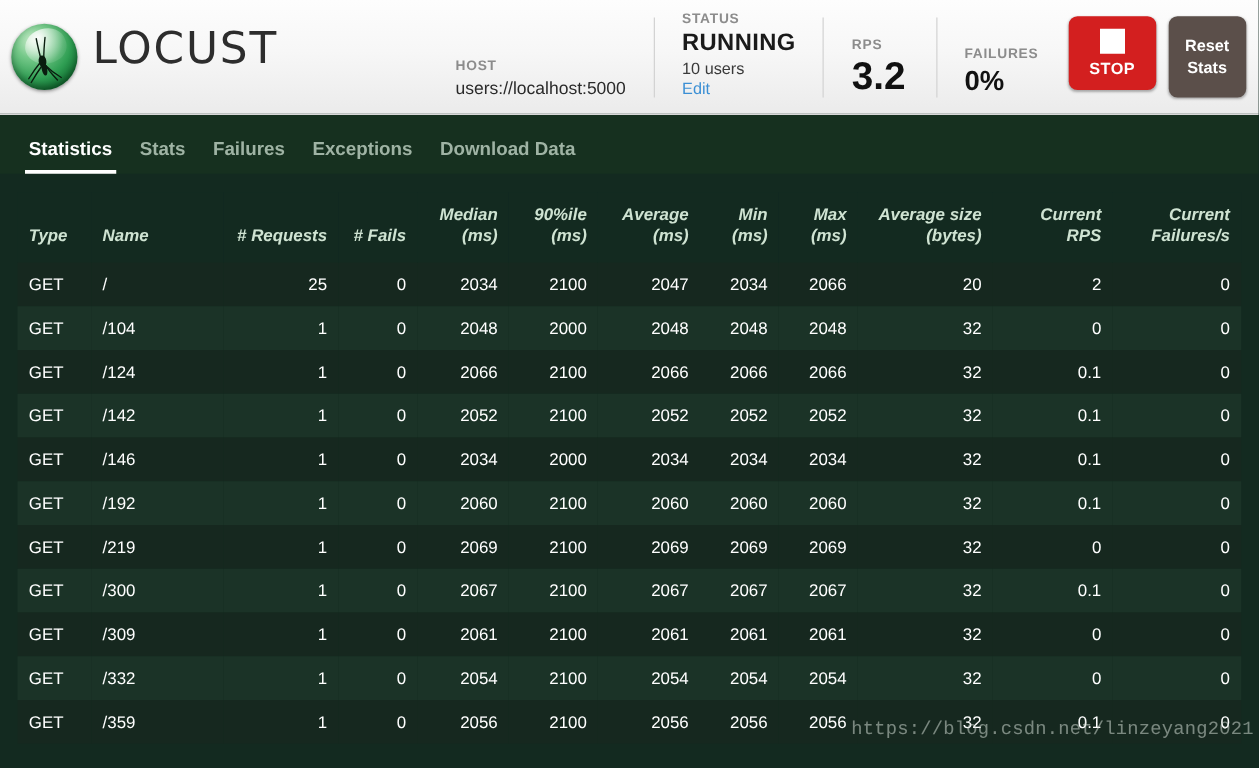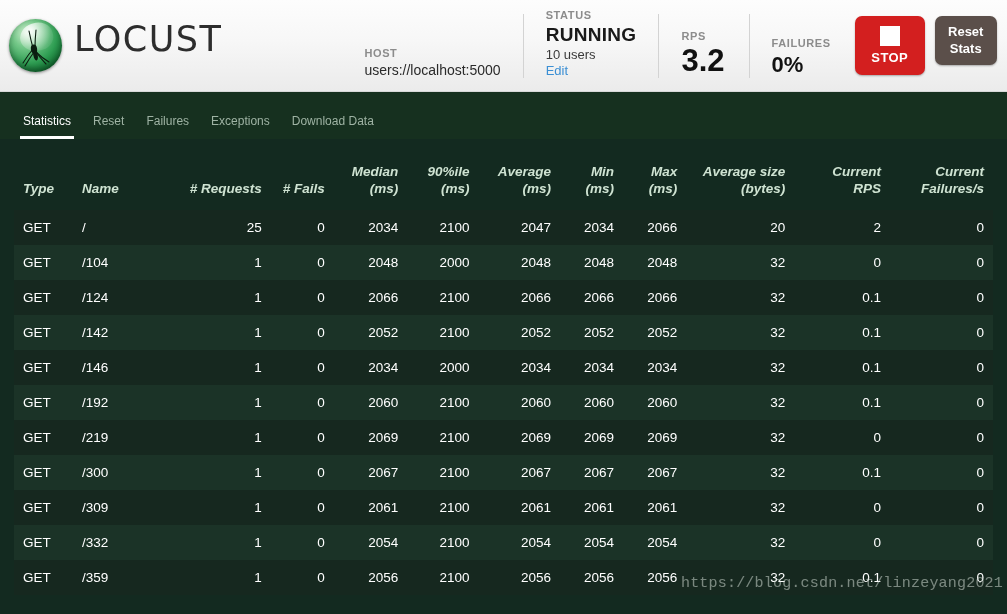--- a/index.html
+++ b/index.html
@@ -72,33 +72,33 @@
     display:flex; flex-direction:column; align-items:center; justify-content:center;
     font-family:"Liberation Sans", sans-serif;
   }
   .btn-stop {
     width:70px; height:59px; background:#d31f1f;
     box-shadow:0 1px 2px rgba(0,0,0,.3);
   }
   .btn-stop .sq { width:20px; height:20px; background:#fff; margin-bottom:4px; }
   .btn-stop .lbl { color:#fff; font-size:13px; font-weight:bold; letter-spacing:.4px; }
   .btn-reset {
-    width:62px; height:49px; background:#5b4f4a;
+    width:62px; height:65px; background:#5b4f4a;
     color:#fff; font-size:13px; font-weight:bold; line-height:1.25;
     box-shadow:0 1px 2px rgba(0,0,0,.3);
   }
 
   
   .navbar {
     height:47px; background:#16301f;
     display:flex; align-items:flex-end; padding-left:12px;
   }
   .tab {
     position:relative;
-    font-size:12px; color:#9fb3a4; font-weight:normal;
+    font-size:15px; color:#9fb3a4; font-weight:bold;
     padding:0 11px 11px 11px; cursor:pointer;
     text-decoration:none;
   }
   .tab.active { color:#ffffff; }
   .tab.active::after {
     content:""; position:absolute; left:8px; right:8px; bottom:0;
     height:3px; background:#ffffff;
   }
 
   
@@ -193,21 +193,21 @@
       <span class="sq"></span>
       <span class="lbl">STOP</span>
     </button>
     <button class="btn btn-reset">Reset Stats</button>
   </div>
 
 </div>
 
 <div class="navbar">
   <a class="tab active">Statistics</a>
-  <a class="tab">Reset</a>
+  <a class="tab">Stats</a>
   <a class="tab">Failures</a>
   <a class="tab">Exceptions</a>
   <a class="tab">Download Data</a>
 </div>
 
 <div class="table-wrap">
   <table>
     <colgroup>
       <col class="c-type">
         <col class="c-name">

